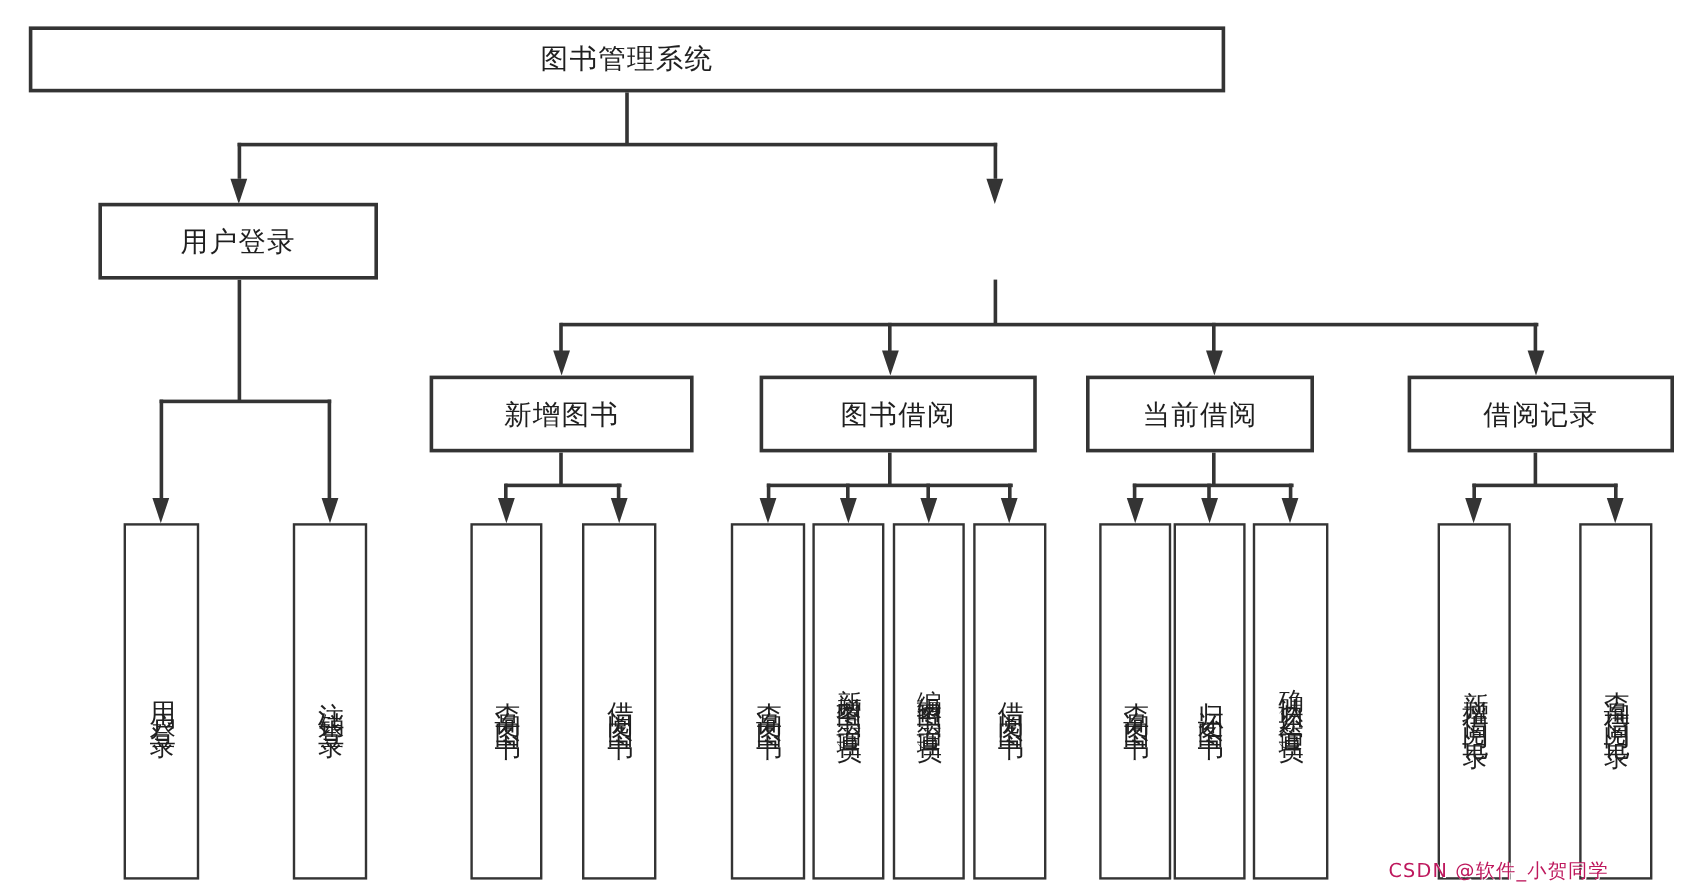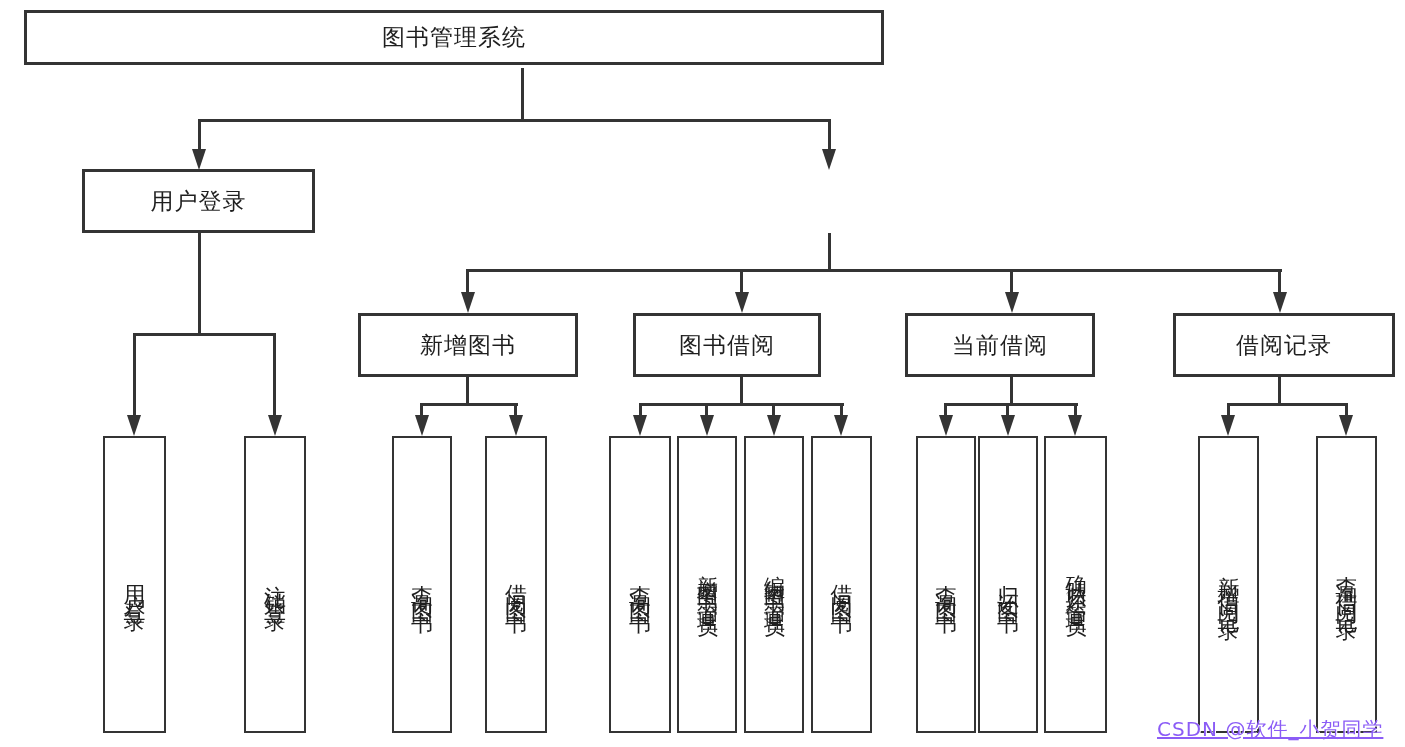--- a/index.html
+++ b/index.html
@@ -27,30 +27,30 @@
   .hl{height:3px;}
   .vl{width:3px;}
   
   .ar{
     position:absolute;width:0;height:0;z-index:1;
     border-left:7px solid transparent;border-right:7px solid transparent;
     border-top:21px solid #343434;
   }
   .watermark{
     position:absolute;left:1157px;top:716px;z-index:5;
-    font-size:20px;color:#8b5cf6;letter-spacing:1px;
-    text-shadow:1px 1px 0 #ffffff;white-space:nowrap;text-decoration:underline;
+    font-size:16px;color:#be185d;letter-spacing:1px;
+    text-shadow:1px 1px 0 #ffffff;white-space:nowrap;
   }
 </style>
 </head>
 <body>
 
 <div class="stage">
 
-  <div class="b" style="left:24px;top:10px;width:860px;height:55px;">
+  <div class="b" style="left:24px;top:22px;width:997px;height:55px;">
     <span>图书管理系统</span>
   </div>
 
   <div class="vl" style="left:521px;top:68px;height:52px;"></div>
   <div class="hl" style="left:198px;top:119px;width:633px;"></div>
   <div class="vl" style="left:198px;top:119px;height:30px;"></div>
   <div class="ar" style="left:192px;top:149px;"></div>
   <div class="vl" style="left:828px;top:119px;height:30px;"></div>
   <div class="ar" style="left:822px;top:149px;"></div>
 
@@ -72,21 +72,21 @@
   <div class="vl" style="left:740px;top:269px;height:26px;"></div>
   <div class="ar" style="left:735px;top:292px;"></div>
   <div class="vl" style="left:1010px;top:269px;height:26px;"></div>
   <div class="ar" style="left:1005px;top:292px;"></div>
   <div class="vl" style="left:1278px;top:269px;height:26px;"></div>
   <div class="ar" style="left:1273px;top:292px;"></div>
 
   <div class="b" style="left:358px;top:313px;width:220px;height:64px;">
     <span>新增图书</span>
   </div>
-  <div class="b" style="left:633px;top:313px;width:188px;height:64px;">
+  <div class="b" style="left:633px;top:313px;width:231px;height:64px;">
     <span>图书借阅</span>
   </div>
   <div class="b" style="left:905px;top:313px;width:190px;height:64px;">
     <span>当前借阅</span>
   </div>
   <div class="b" style="left:1173px;top:313px;width:222px;height:64px;">
     <span>借阅记录</span>
   </div>
 
   <div class="vl" style="left:466px;top:377px;height:28px;"></div>

